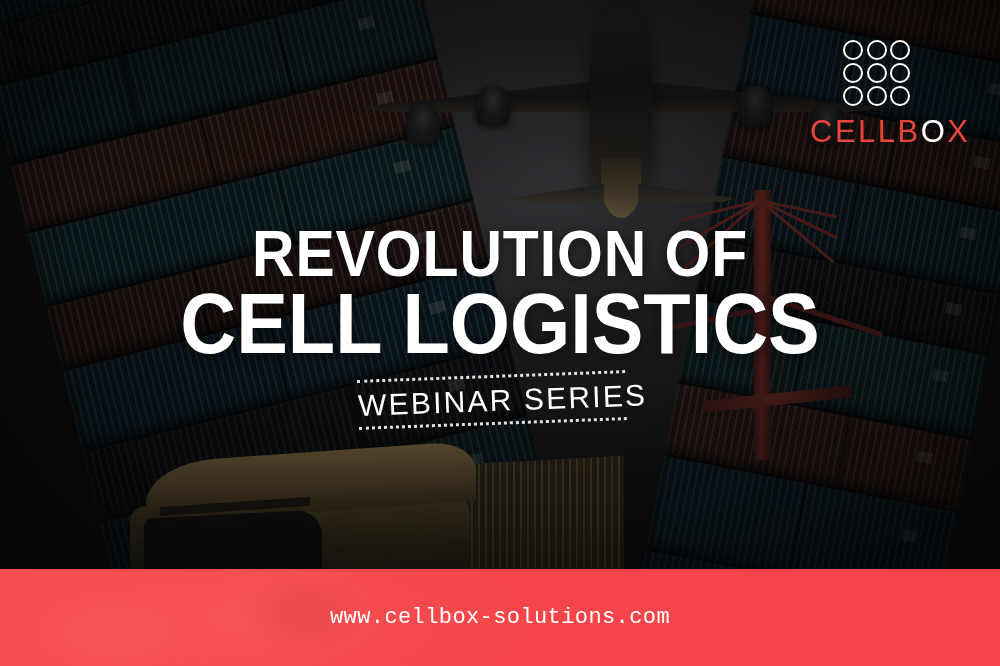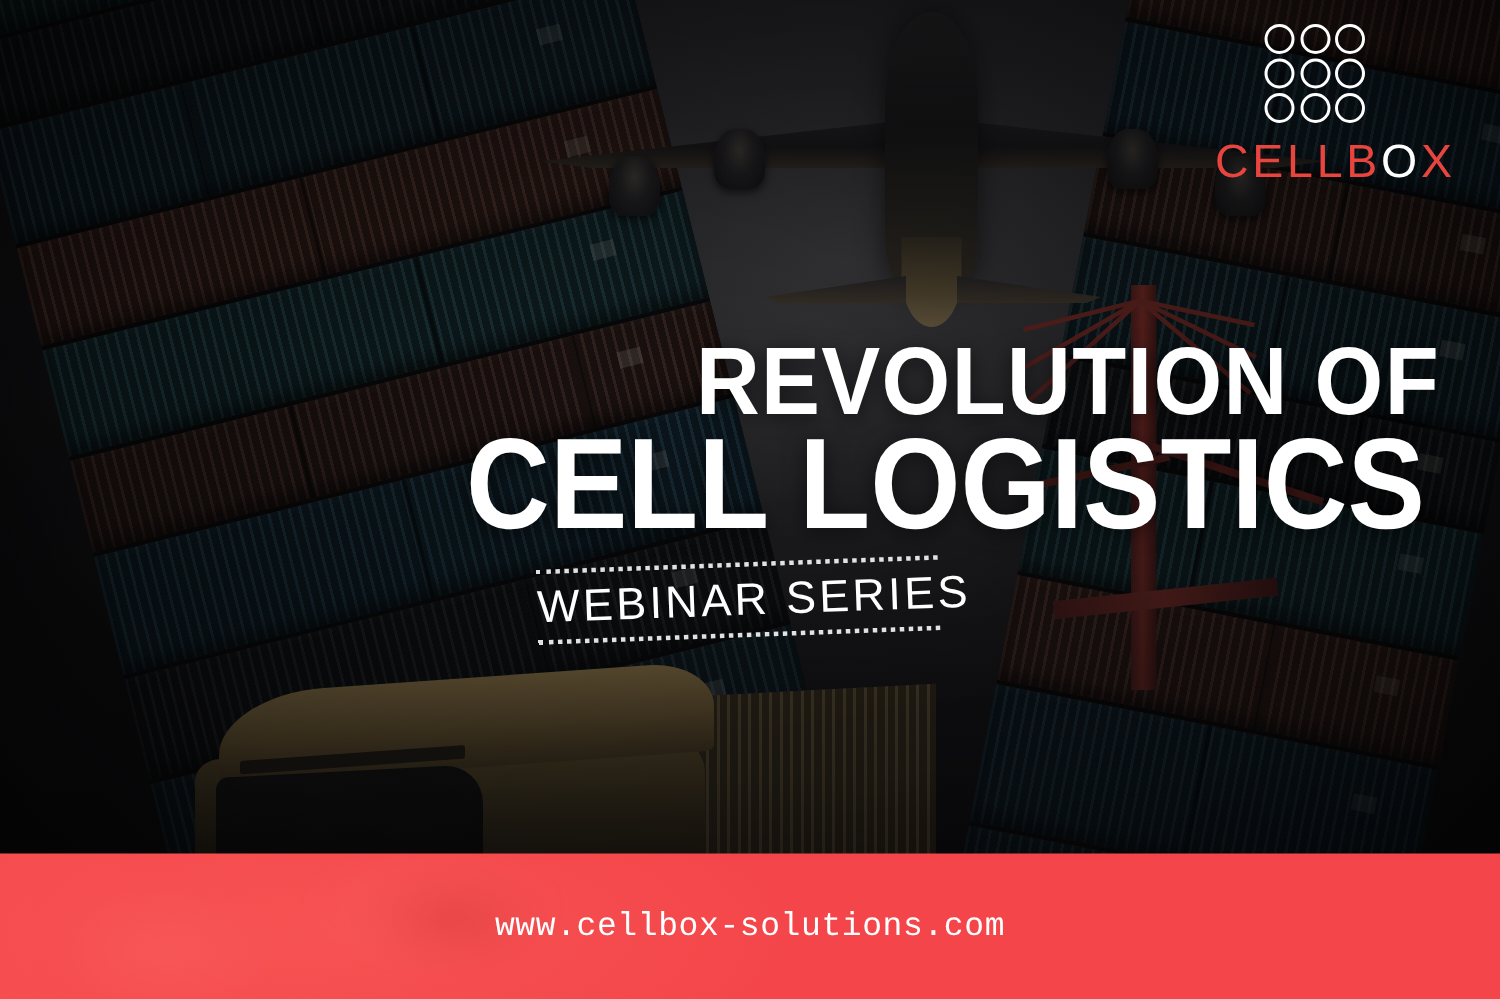--- a/index.html
+++ b/index.html
@@ -166,40 +166,40 @@
   
   .bg-dark {
     background:
       linear-gradient(180deg, rgba(8,8,10,.45) 0%, rgba(8,8,10,.30) 35%, rgba(8,8,10,.55) 78%, rgba(8,8,10,.80) 100%);
   }
   .bg-vignette {
     background:radial-gradient(ellipse 700px 520px at 50% 42%, rgba(0,0,0,0) 0%, rgba(0,0,0,.30) 62%, rgba(0,0,0,.72) 100%);
   }
 
   
-  .logo { position:absolute; right:56px; top:16px; width:134px; }
+  .logo { position:absolute; right:56px; top:40px; width:134px; }
   .logo-grid {
     width:68px; margin:0 auto;
     display:grid; grid-template-columns:repeat(3,1fr);
     gap:3px;
   }
   .logo-dot {
     width:20px; height:20px; border-radius:50%;
     border:2.6px solid #ffffff; background:transparent;
   }
   .logo-word {
     margin-top:10px; text-align:center;
     font-family:"Liberation Sans", sans-serif;
     font-size:31px; font-weight:400; letter-spacing:2.5px;
     color:#e8453f; line-height:1;
   }
   .logo-word .wht { color:#ffffff; }
 
   
-  .headline { position:absolute; left:0; top:222px; width:1000px; text-align:right; }
+  .headline { position:absolute; left:0; top:222px; width:1000px; text-align:center; }
   .line1 {
     font-family:"Liberation Sans Narrow","Liberation Sans", sans-serif;
     font-size:64px; font-weight:700; letter-spacing:1px;
     color:#ffffff; line-height:1.0;
     transform:scaleX(.92); transform-origin:center;
     text-shadow:0 2px 14px rgba(0,0,0,.55);
   }
   .line2 {
     font-family:"Liberation Sans Narrow","Liberation Sans", sans-serif;
     font-size:86px; font-weight:700; letter-spacing:0px;

